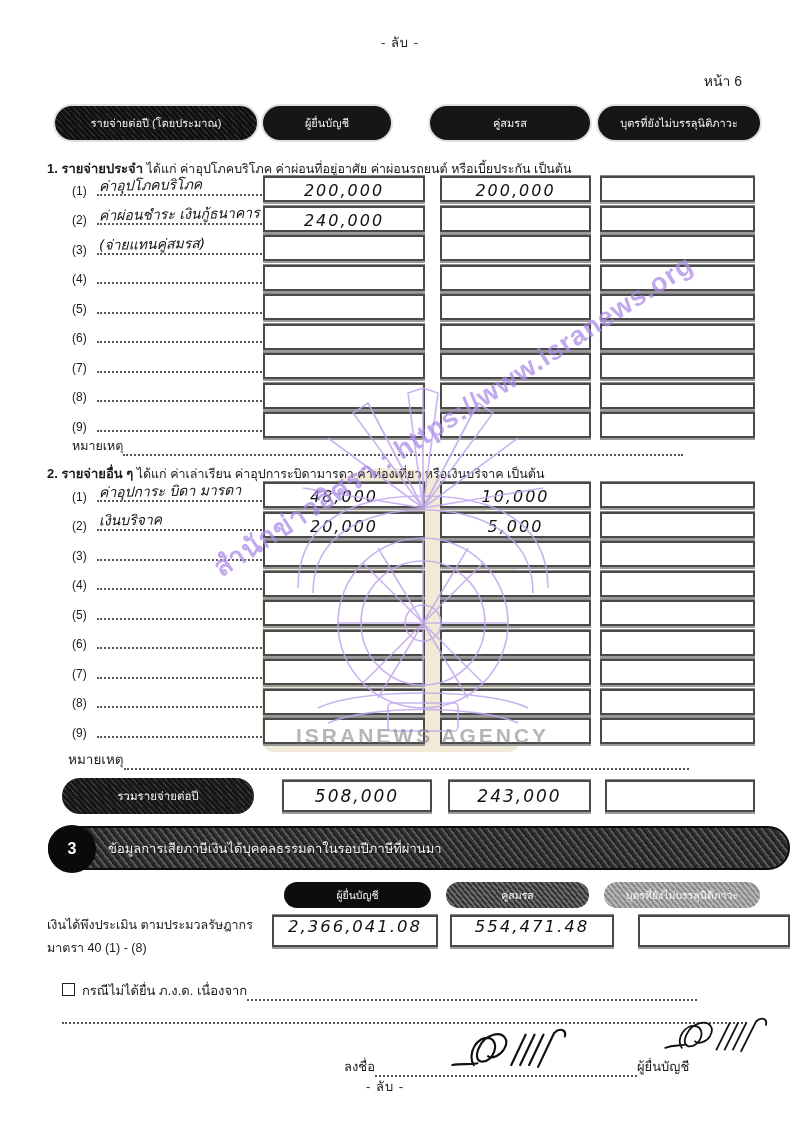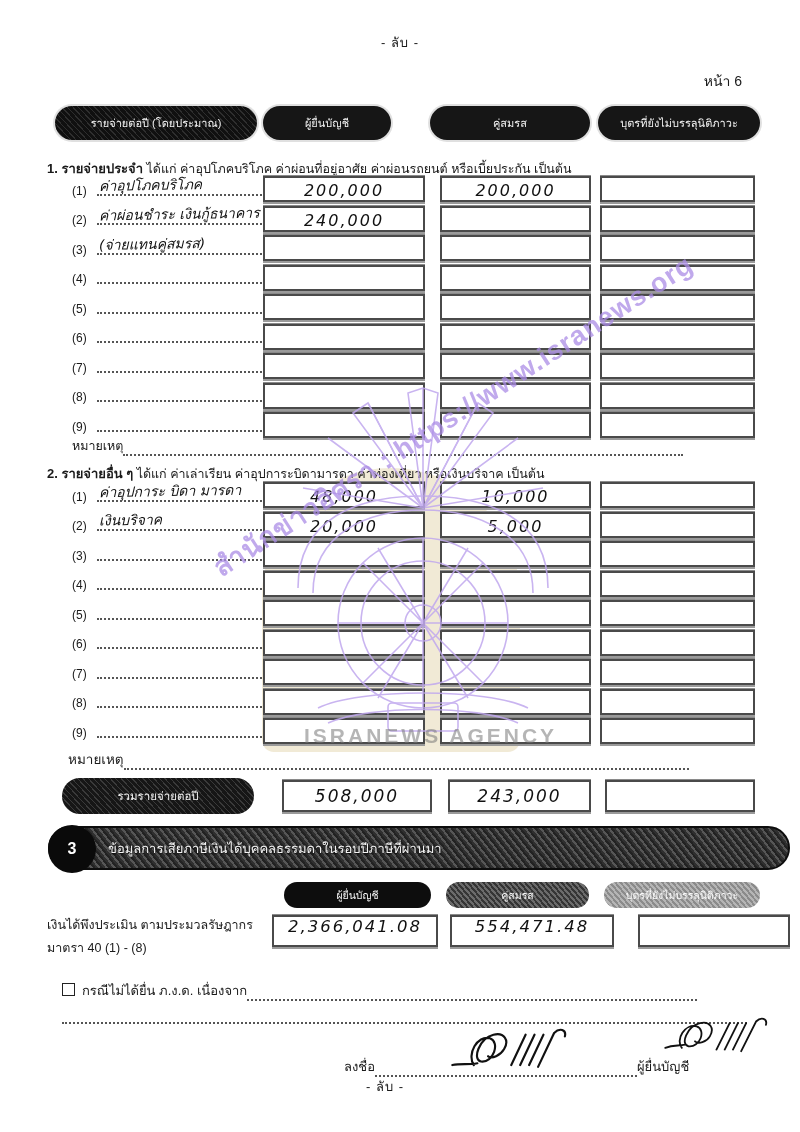--- a/index.html
+++ b/index.html
@@ -46,21 +46,21 @@
   
   .chk-row{font-size:13px;white-space:nowrap;}
   .chk-box{display:inline-block;width:11px;height:11px;border:1.5px solid #222;vertical-align:-1px;margin-right:7px;background:#fff;}
   
   .sign-row{font-size:13px;white-space:nowrap;}
   .secret-bottom{font-size:13px;letter-spacing:1px;}
   
   .wm-beige{left:262px;top:468px;width:258px;height:284px;background:#efe8d2;border-radius:130px 130px 12px 12px;z-index:1;opacity:.9;}
   .wm{z-index:3;pointer-events:none;}
   .wm-diag{left:216px;top:548px;width:560px;transform:rotate(-33deg);transform-origin:left center;font-size:27px;font-weight:bold;color:rgba(171,140,230,.75);letter-spacing:1px;white-space:nowrap;}
-  .wm-agency{left:304px;top:724px;font-size:21px;font-weight:bold;letter-spacing:3px;color:rgba(120,120,120,.55);}
+  .wm-agency{left:296px;top:724px;font-size:21px;font-weight:bold;letter-spacing:3px;color:rgba(120,120,120,.55);}
   svg{display:block;}
 </style>
 </head>
 <body>
 
 <div class="abs wm-beige"></div>
 
 <div class="abs z-content secret-top">- ลับ -</div>
 <div class="abs z-content page-num">หน้า 6</div>
 

